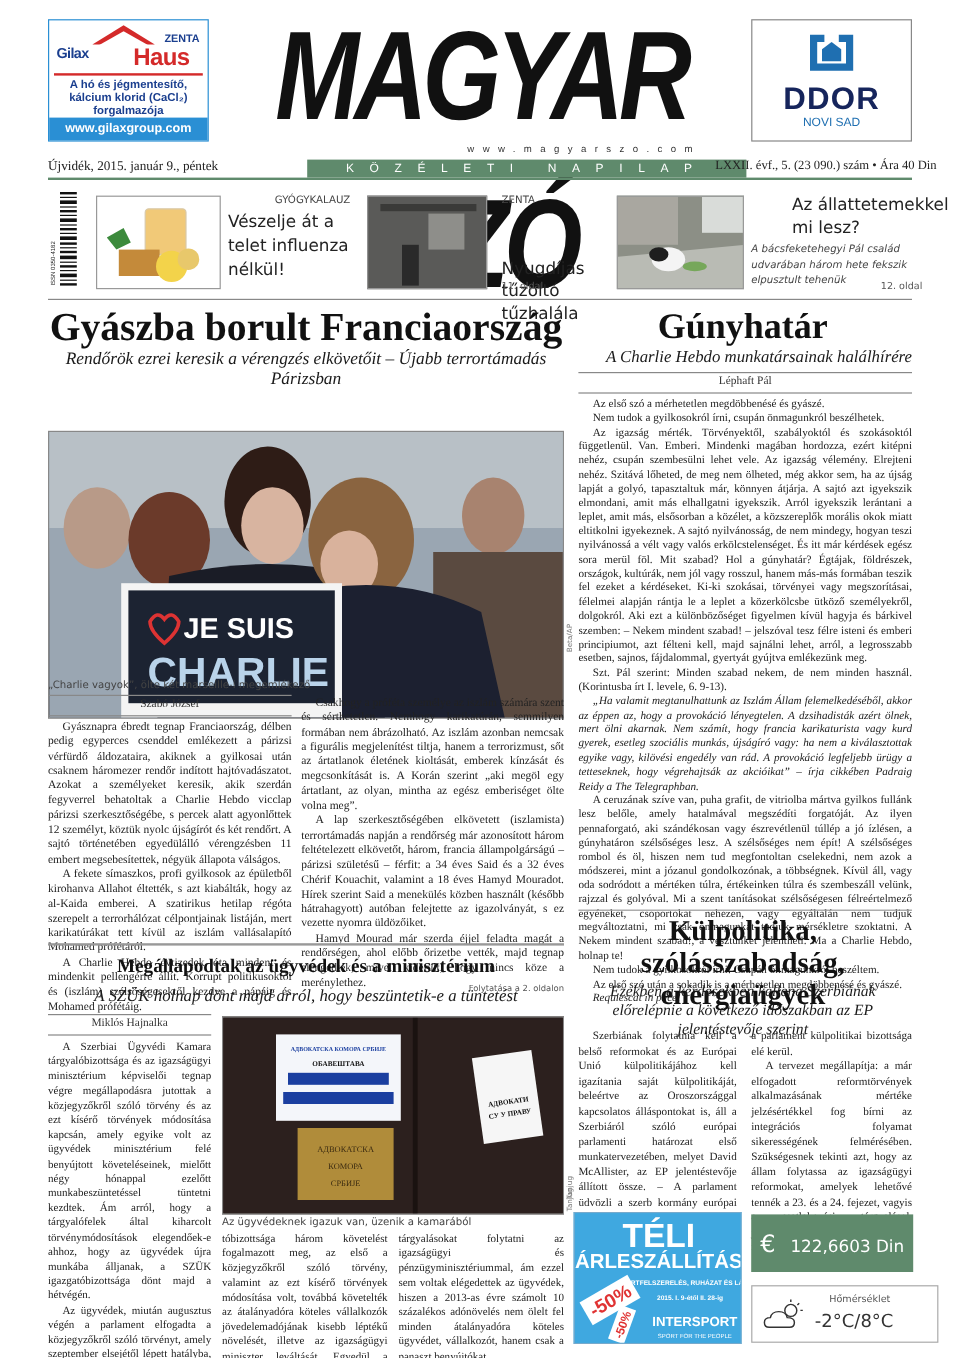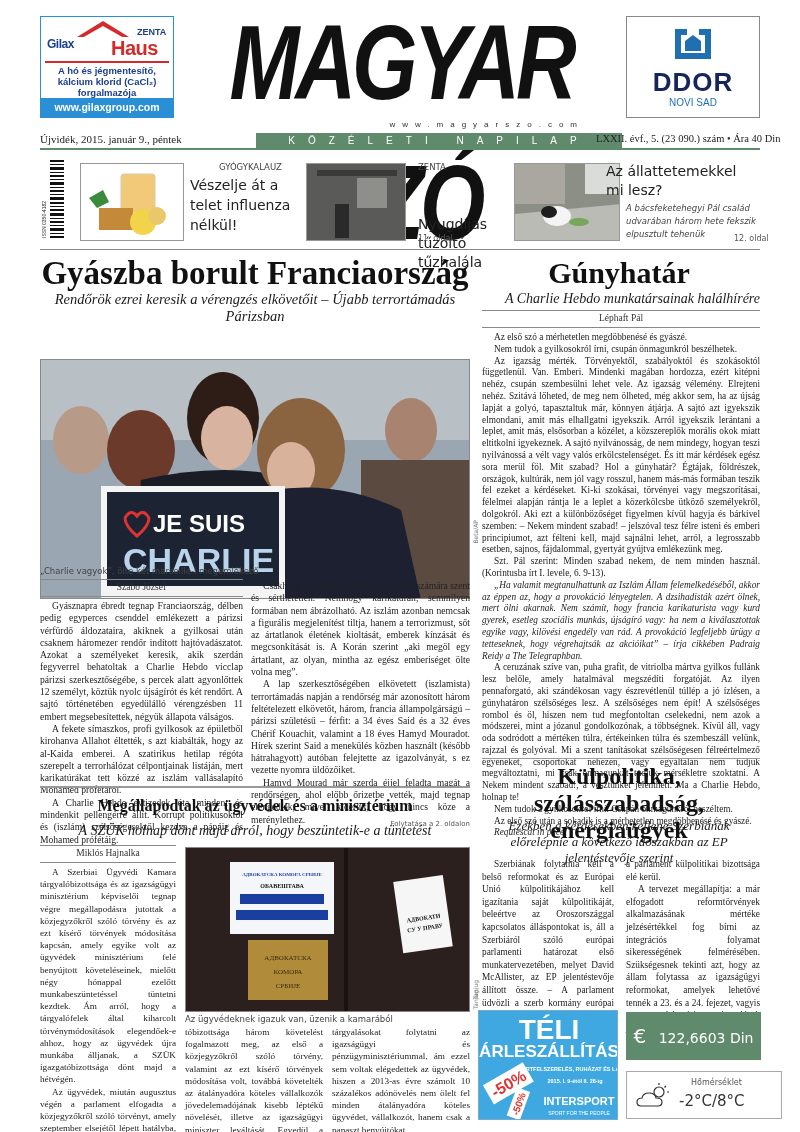--- a/index.html
+++ b/index.html
@@ -30,29 +30,29 @@
   .ad-ddor .mark { position: absolute; left: 44px; top: 10px; width: 44px; height: 34px; }
   .ad-ddor .dd { position: absolute; left: 0; top: 50px; width: 100%; text-align: center; font-family: "Liberation Sans", sans-serif; font-weight: bold; font-size: 26px; color: #16255c; letter-spacing: 1px; }
   .ad-ddor .ns { position: absolute; left: 0; top: 80px; width: 100%; text-align: center; font-family: "Liberation Sans", sans-serif; font-size: 10px; color: #1f6fb1; }
 
   
   .barcode { left: 40px; top: 158px; width: 26px; height: 84px; }
   .teaser-img { border: 1px solid #999; overflow: hidden; }
   .t1-img { left: 80px; top: 163px; width: 104px; height: 78px; background: #fff; }
   .kicker { font-family: "DejaVu Sans", sans-serif; font-size: 8.5px; color: #444; }
   .teaser-title { font-family: "DejaVu Sans", sans-serif; font-size: 14px; line-height: 20px; color: #222; }
-  .t1-kicker { left: 190px; top: 162px; padding-left: 29px; }
+  .t1-kicker { left: 200px; top: 162px; padding-left: 29px; }
   .t1-title { left: 190px; top: 175px; width: 110px; }
   .t2-img { left: 306px; top: 163px; width: 100px; height: 78px; background: #4a4a48; }
   .t2-kicker { left: 418px; top: 162px; }
   .t2-title { left: 418px; top: 175px; width: 100px; line-height: 19px; margin-top: 40px; }
   .pageref { font-family: "DejaVu Sans", sans-serif; font-size: 8px; color: #555; }
   .t2-ref { left: 418px; top: 234px; }
   .t3-img { left: 514px; top: 163px; width: 106px; height: 78px; background: #9aa39a; }
-  .t3-title { left: 606px; top: 162px; width: 135px; line-height: 19px; }
+  .t3-title { left: 660px; top: 162px; width: 135px; line-height: 19px; }
   .t3-desc { left: 626px; top: 202px; width: 135px; font-family: "DejaVu Sans", sans-serif; font-style: italic; font-size: 8.5px; line-height: 13px; color: #444; }
   .t3-ref { left: 734px; top: 234px; }
   .teaser-rule { left: 40px; top: 249px; width: 720px; height: 1px; background: #888; }
 
   
   .hl { font-family: "Liberation Serif", serif; color: #111; text-align: center; }
   .h-main { left: 40px; top: 254px; width: 430px; font-size: 33px; line-height: 38px; }
   .sub-main { left: 40px; top: 291px; width: 430px; font-size: 14.5px; font-style: italic; text-align: center; }
   .h-gunyh { left: 478px; top: 254px; width: 282px; font-size: 30px; line-height: 38px; }
   .sub-gunyh { left: 478px; top: 291px; width: 282px; font-size: 14px; font-style: italic; text-align: right; }
@@ -202,21 +202,21 @@
 </div>
 <div class="abs credit" style="left:472px;top:520px;">Beta/AP</div>
 <div class="abs caption" style="left:40px;top:566px;">„Charlie vagyok”, ölte két marseille-i megemlékező</div>
 
 <div class="abs byline-rule" style="left:40px;top:579px;width:203px;"></div>
 <div class="abs byline" style="left:40px;top:582px;width:203px;">Szabó József</div>
 <div class="abs byline-rule" style="left:40px;top:596px;width:203px;"></div>
 
 <div class="abs body-text" style="left:40px;top:600px;width:203px;">
   <p>Gyásznapra ébredt tegnap Franciaország, délben pedig egyperces csenddel emlékezett a párizsi vérfürdő áldozataira, akiknek a gyilkosai után csaknem háromezer rendőr indított hajtóvadászatot. Azokat a személyeket keresik, akik szerdán fegyverrel behatoltak a Charlie Hebdo vicclap párizsi szerkesztőségébe, s percek alatt agyonlőttek 12 személyt, köztük nyolc újságírót és két rendőrt. A sajtó történetében egyedülálló vérengzésben 11 embert megsebesítettek, négyük állapota válságos.</p>
-  <p>A fekete símaszkos, profi gyilkosok az épületből kirohanva Allahot éltették, s azt kiabálták, hogy az al-Kaida emberei. A szatirikus hetilap régóta szerepelt a terrorhálózat célpontjainak listáján, mert karikatúrákat tett közzé az iszlám vallásalapító Mohamed prófétáról.</p>
+  <p>A fekete símaszkos, profi gyilkosok az épületből kirohanva Allahot éltették, s azt kiabálták, hogy az al-Kaida emberei. A szatirikus hetilap régóta szerepelt a terrorhálózat célpontjainak listáján, mert karikatúrákat tett kívül az iszlám vallásalapító Mohamed prófétáról.</p>
   <p>A Charlie Hebdo évtizedek óta mindent és mindenkit pellengérre állít. Korrupt politikusoktól és (iszlám) szélsőségesektől kezdve a pápáig és Mohamed prófétáig.</p>
 </div>
 <div class="abs body-text" style="left:251px;top:580px;width:219px;">
   <p>Csakhogy a próféta személye az iszlám számára szent és sérthetetlen. Nemhogy karikatúrán, semmilyen formában nem ábrázolható. Az iszlám azonban nemcsak a figurális megjelenítést tiltja, hanem a terrorizmust, sőt az ártatlanok életének kioltását, emberek kínzását és megcsonkítását is. A Korán szerint „aki megöl egy ártatlant, az olyan, mintha az egész emberiséget ölte volna meg”.</p>
   <p>A lap szerkesztőségében elkövetett (iszlamista) terrortámadás napján a rendőrség már azonosított három feltételezett elkövetőt, három, francia állampolgárságú – párizsi születésű – férfit: a 34 éves Said és a 32 éves Chérif Kouachit, valamint a 18 éves Hamyd Mouradot. Hírek szerint Said a menekülés közben használt (később hátrahagyott) autóban felejtette az igazolványát, s ez vezette nyomra üldözőiket.</p>
   <p>Hamyd Mourad már szerda éjjel feladta magát a rendőrségen, ahol előbb őrizetbe vették, majd tegnap elengedték, mivel kiderült, hogy nincs köze a merénylethez.</p>
 </div>
 <a class="abs cont" style="left:251px;top:772px;width:219px;">Folytatása a 2. oldalon</a>
 
 <div class="abs section-rule" style="left:40px;top:786px;width:430px;"></div>

